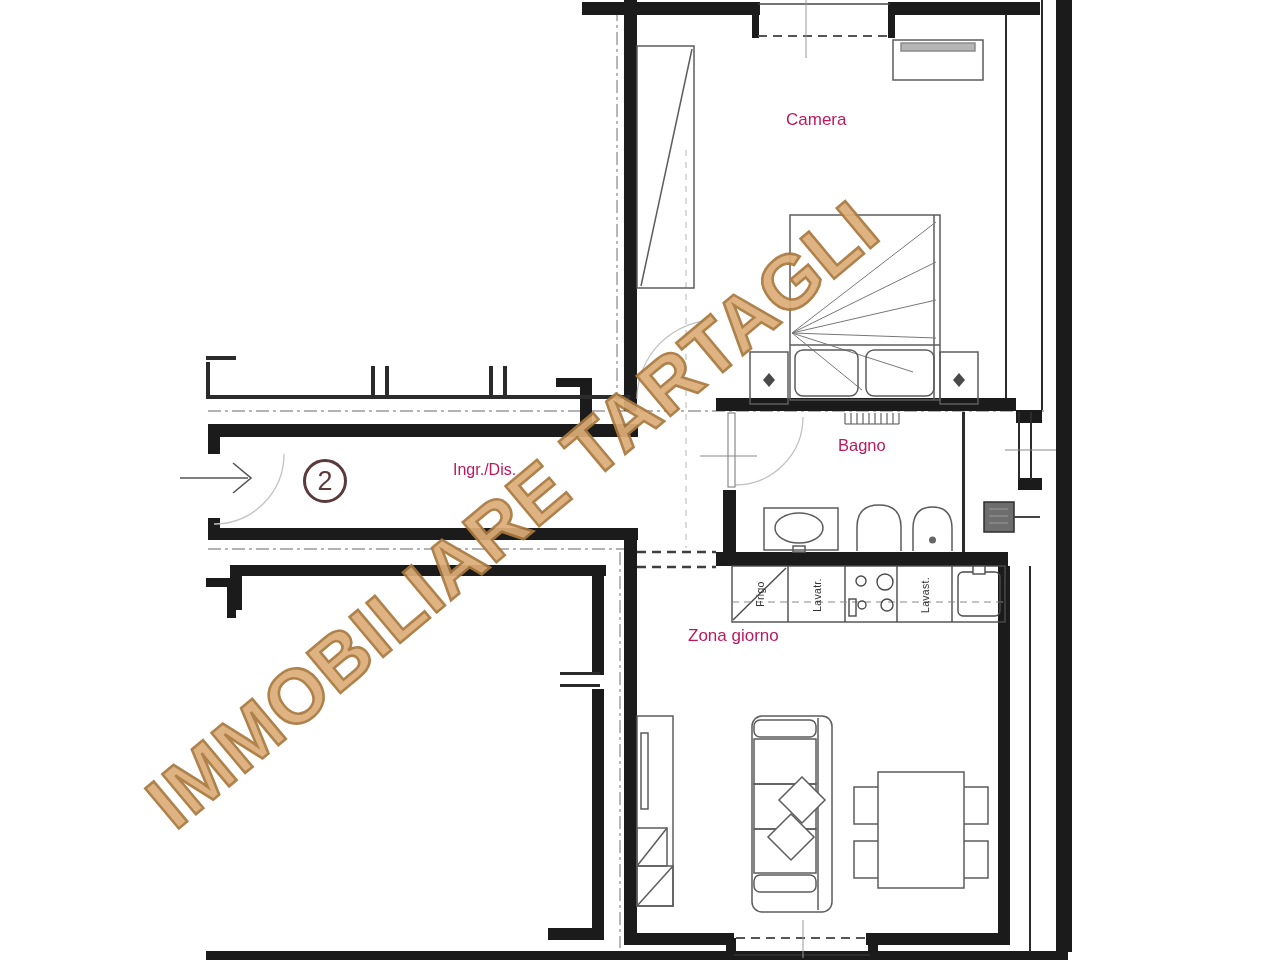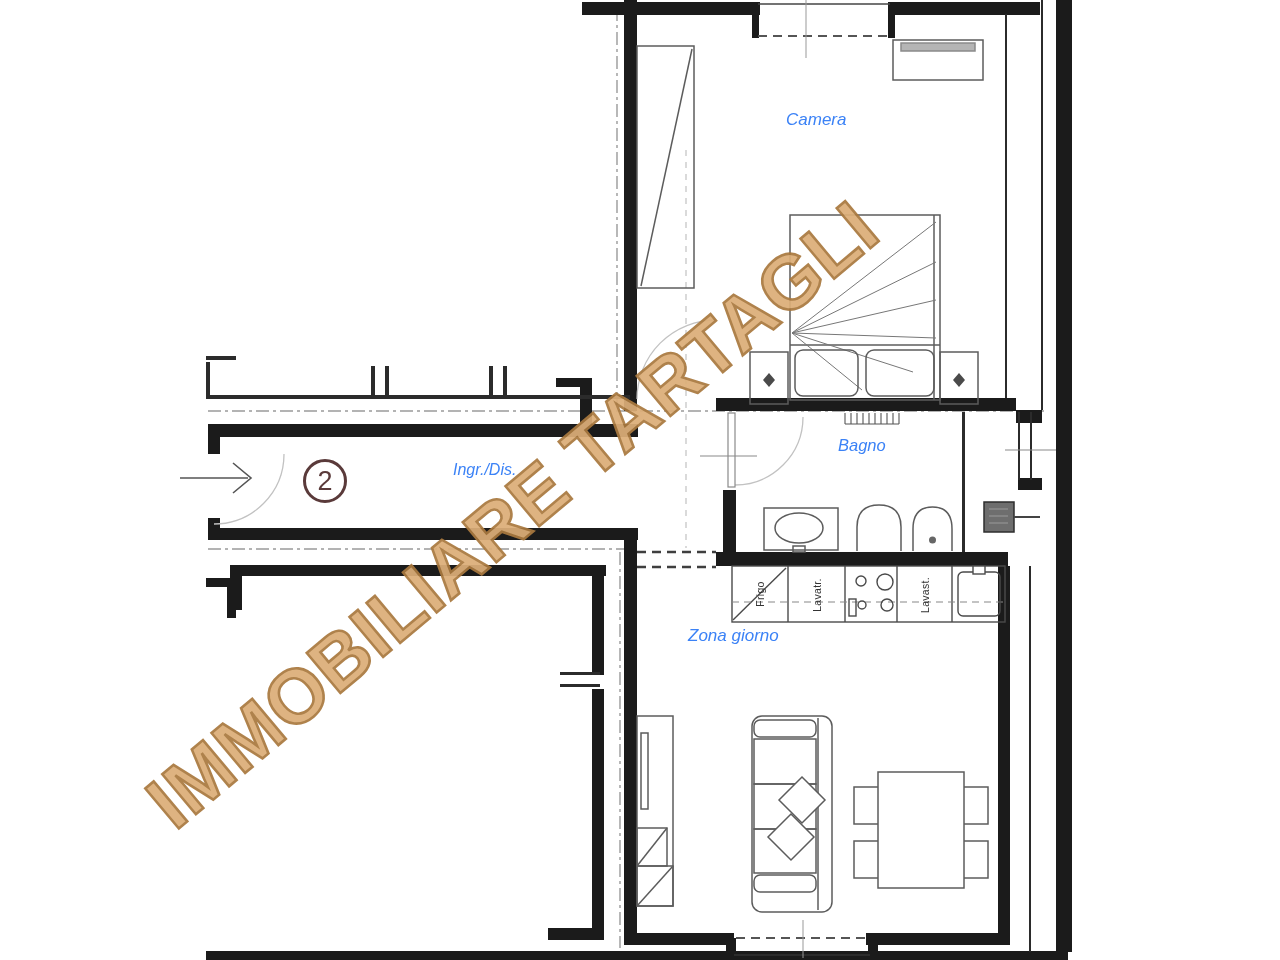--- a/index.html
+++ b/index.html
@@ -1,19 +1,19 @@
 <!DOCTYPE html>
 <html><head>
 <meta charset="utf-8">
 <style>
   html,body{margin:0;padding:0;background:#ffffff;}
   .scene{position:relative;width:1280px;height:960px;background:#ffffff;overflow:hidden;
          font-family:"Liberation Sans",sans-serif;}
   .scene svg{position:absolute;left:0;top:0;}
-  .label{position:absolute;color:#3b82f6;white-space:nowrap;z-index:3;font-style:italic;}
+  .label{position:absolute;color:#be185d;white-space:nowrap;z-index:3;}
   .vlabel{position:absolute;color:#333;font-size:10.5px;letter-spacing:.3px;z-index:3;
           transform:translate(-50%,-50%) rotate(-90deg);transform-origin:center;}
   .badge{position:absolute;left:303px;top:459px;width:38px;height:38px;border:3px solid #5a3a3a;
          border-radius:50%;color:#5a3a3a;font-size:27px;line-height:38px;text-align:center;
          z-index:3;}
   .watermark{position:absolute;left:158px;top:768px;z-index:6;white-space:nowrap;
              font-weight:bold;font-size:76px;letter-spacing:1px;color:#dcae78;
              -webkit-text-stroke:2.6px #a9793f;opacity:.93;
              transform:rotate(-40deg);transform-origin:0 50%;
              font-family:"Liberation Sans",sans-serif;}

